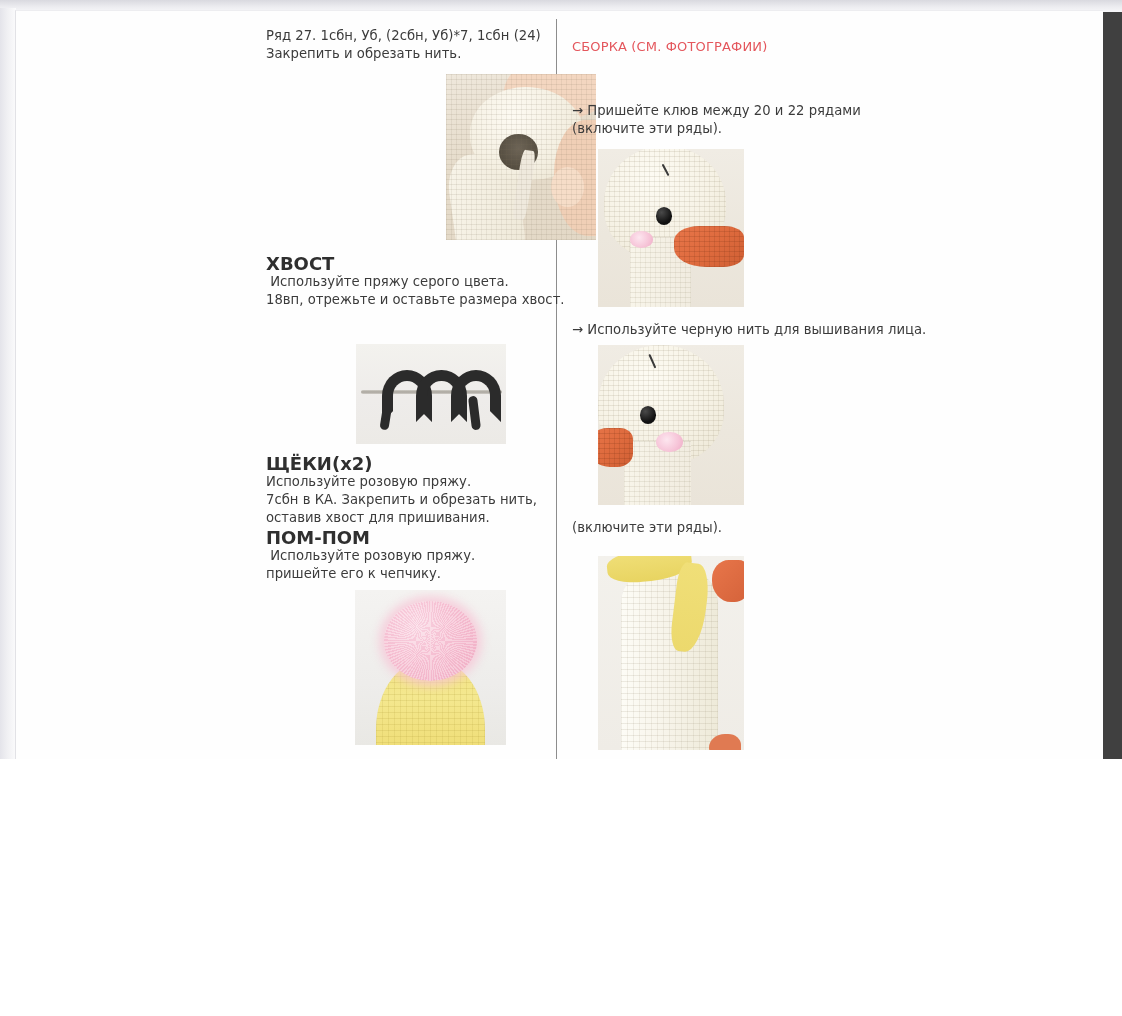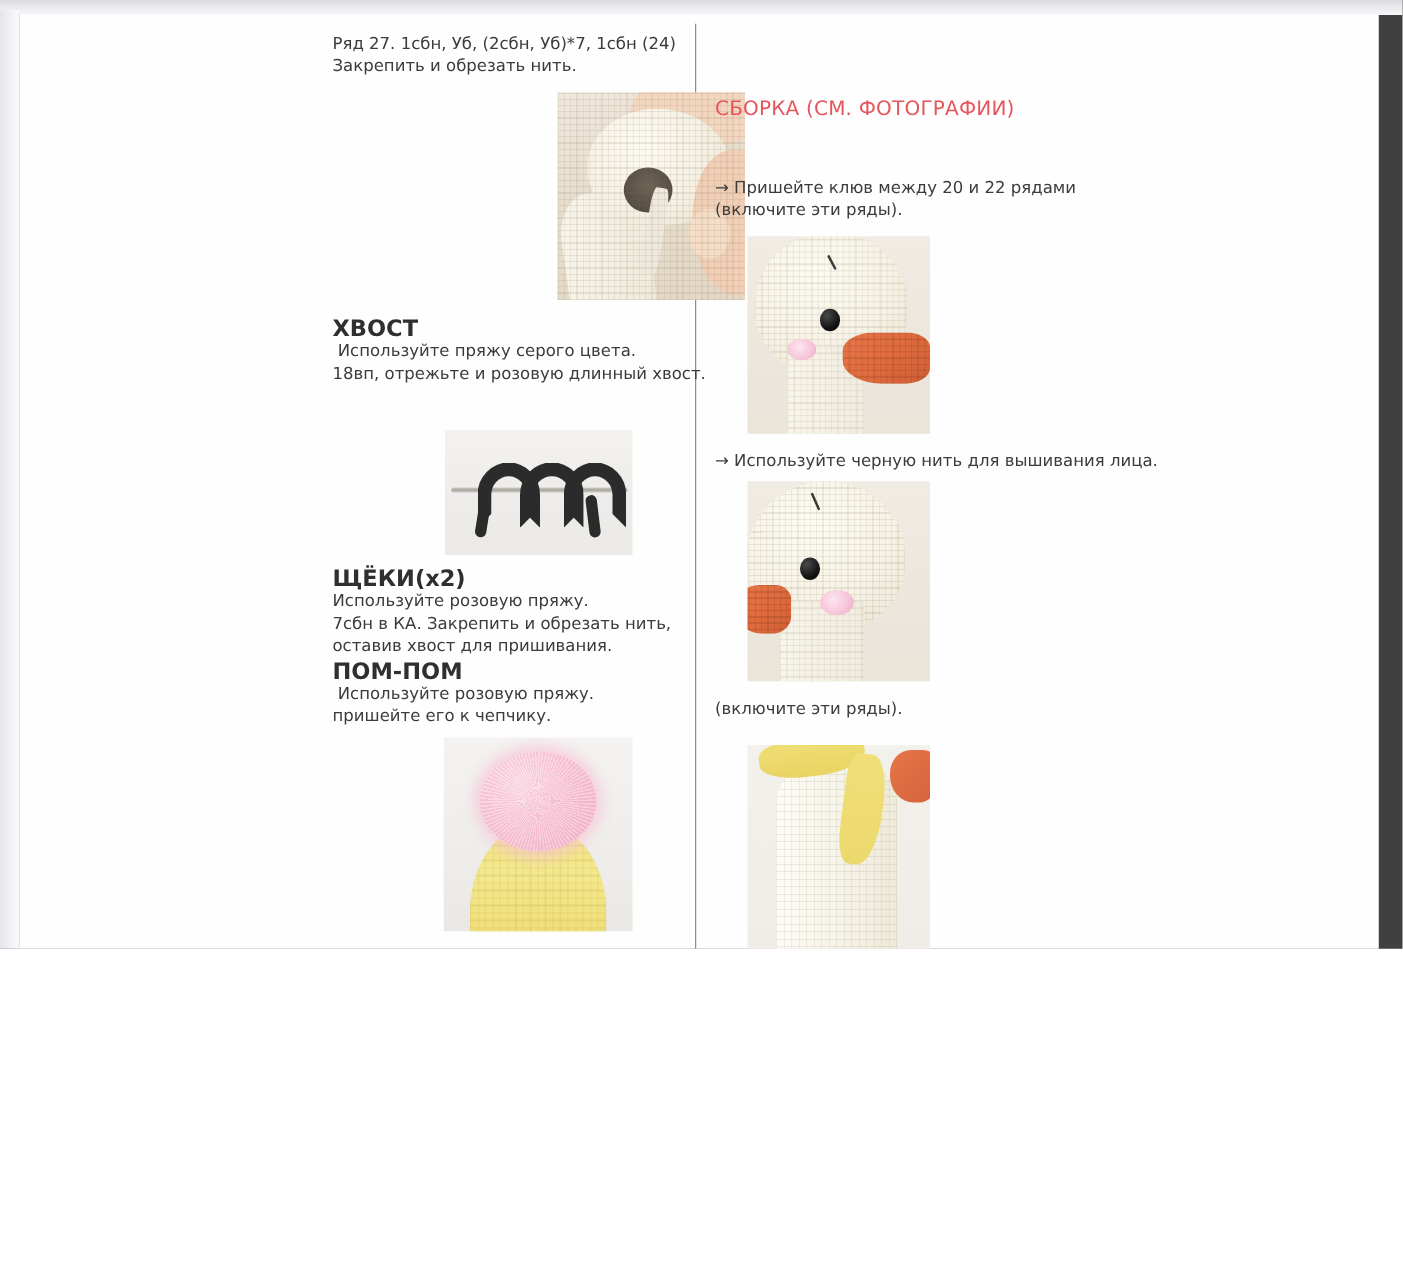--- a/index.html
+++ b/index.html
@@ -90,26 +90,25 @@
     letter-spacing: 0.02px;
     white-space: pre;
   }
   .sec-title {
     font-size: 18px;
     line-height: 19px;
     font-weight: bold;
     color: #2f2f2f;
   }
   .heading-red {
-    font-size: 16px;
+    font-size: 13px;
     line-height: 19px;
     font-weight: normal;
     color: #e4565c;
     letter-spacing: 0.15px;
-    margin-top: 40px;
   }
   .block { margin: 0; padding: 0; }
   .gap-6  { height: 6px; }
   .gap-10 { height: 10px; }
   .gap-14 { height: 14px; }
   .gap-18 { height: 18px; }
 
   
   .photo {
     position: relative;
@@ -321,21 +320,21 @@
         <div class="hand-right"></div>
         <div class="finger"></div>
         <div class="tex"></div>
       </div>
 
       <div class="gap-14"></div>
 
       <div class="block">
         <div class="sec-title">ХВОСТ</div>
         <div class="line"> Используйте пряжу серого цвета.</div>
-        <div class="line">18вп, отрежьте и розовую длинный хвост.</div>
+        <div class="line">18вп, отрежьте и оставьте размера хвост.</div>
       </div>
 
       <div style="height:34px"></div>
 
       <div class="photo ph2" style="position:relative; width:150px; height:100px; margin-left:90px;">
         <div class="rod"></div>
         <div class="tail t1"></div>
         <div class="loop l1"></div>
         <div class="loop l2"></div>
         <div class="loop l3"></div>

